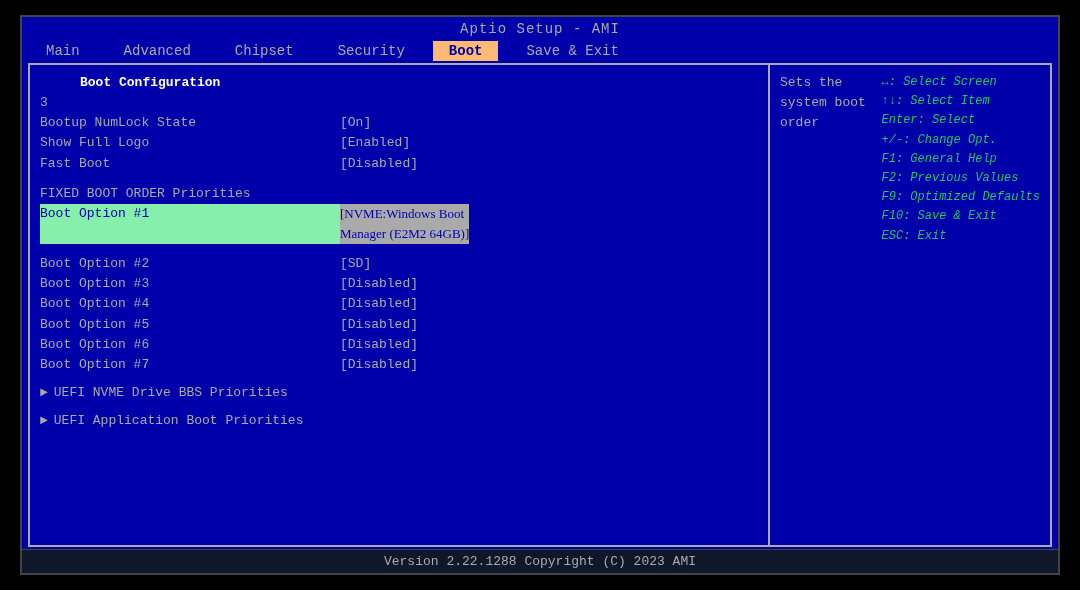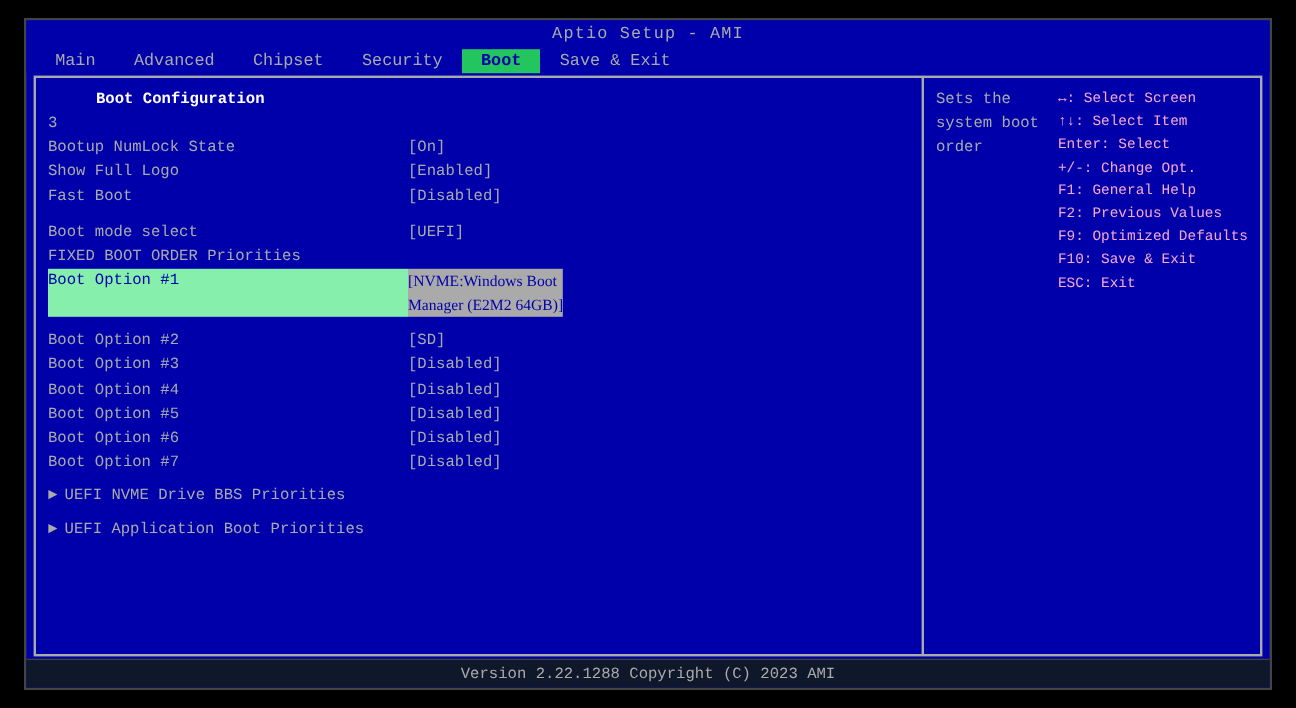--- a/index.html
+++ b/index.html
@@ -33,33 +33,33 @@
       padding: 4px 0 2px 0;
       font-size: 14px;
       letter-spacing: 1px;
     }
 
     
     .nav-bar {
       display: flex;
       background: #0000aa;
       padding: 2px 8px 0 8px;
-      gap: 0;
+      gap: 12px;
       font-size: 14px;
     }
 
     .nav-item {
       padding: 2px 16px;
       color: #aaaaaa;
       cursor: pointer;
       background: #0000aa;
     }
 
     .nav-item.active {
-      background: #22c55e;
+      background: #fdba74;
       color: #0000aa;
       font-weight: bold;
     }
 
     
     .content-area {
       display: flex;
       flex: 1;
       border: 2px solid #aaaaaa;
       margin: 2px 6px;
@@ -141,22 +141,23 @@
     }
 
     .divider {
       border: none;
       border-top: 1px solid #aaaaaa;
       margin: 6px 0;
     }
 
     .key-hints {
       font-size: 12px;
-      color: #f9a8d4;
+      color: #22c55e;
       line-height: 1.6;
+      font-style: italic;
     }
 
     
     .footer {
       text-align: center;
       padding: 4px 0;
       font-size: 13px;
       color: #aaaaaa;
       background: #0f172a;
       border-top: 1px solid #444;
@@ -202,24 +203,20 @@
         <span class="menu-value">[Enabled]</span>
       </div>
 
       <div class="menu-row">
         <span class="menu-label">Fast Boot</span>
         <span class="menu-value">[Disabled]</span>
       </div>
 
       <div class="spacer"></div>
 
-      <div class="menu-row">
-        <span class="menu-label">Boot mode select</span>
-        <span class="menu-value">[UEFI]</span>
-      </div>
 
       <div class="menu-row">
         <span class="menu-label">FIXED BOOT ORDER Priorities</span>
       </div>
 
       <div class="menu-row">
         <span class="menu-label highlighted">Boot Option #1</span>
         <span class="menu-value highlighted">[NVME:Windows Boot<br>Manager (E2M2 64GB)]</span>
       </div>
 

